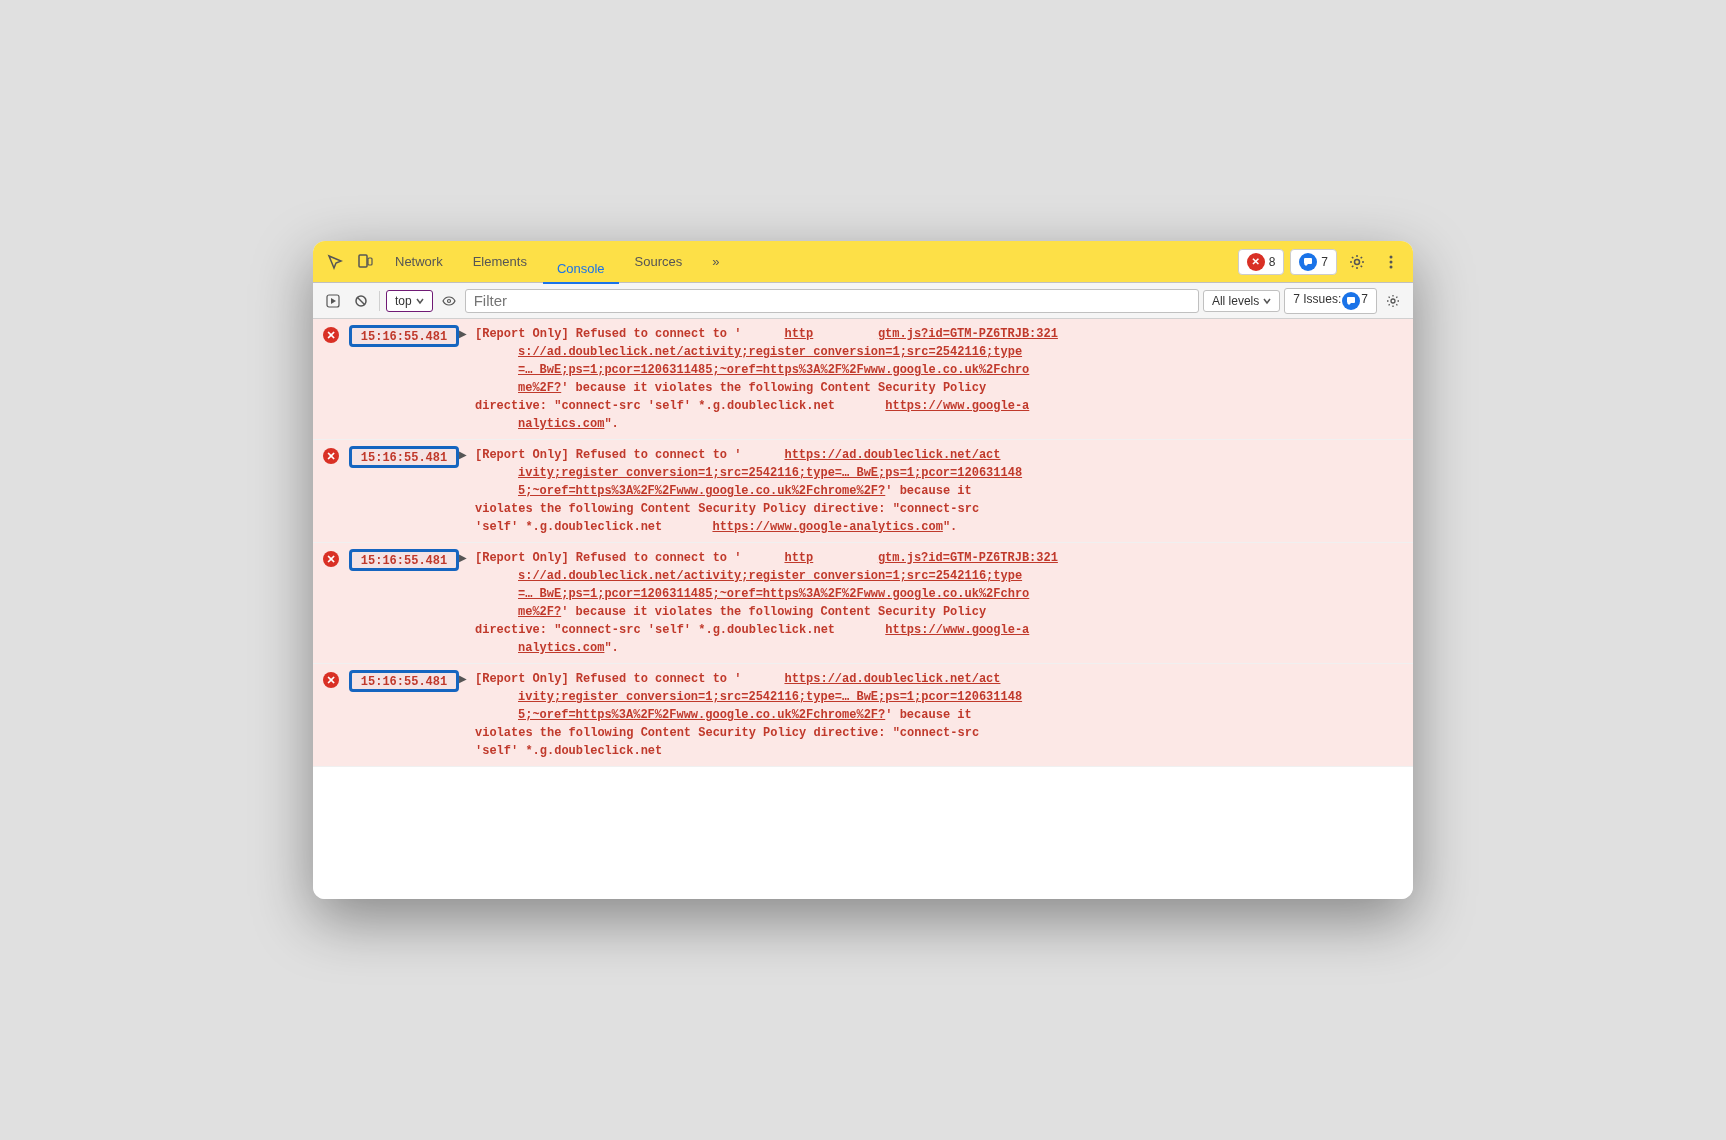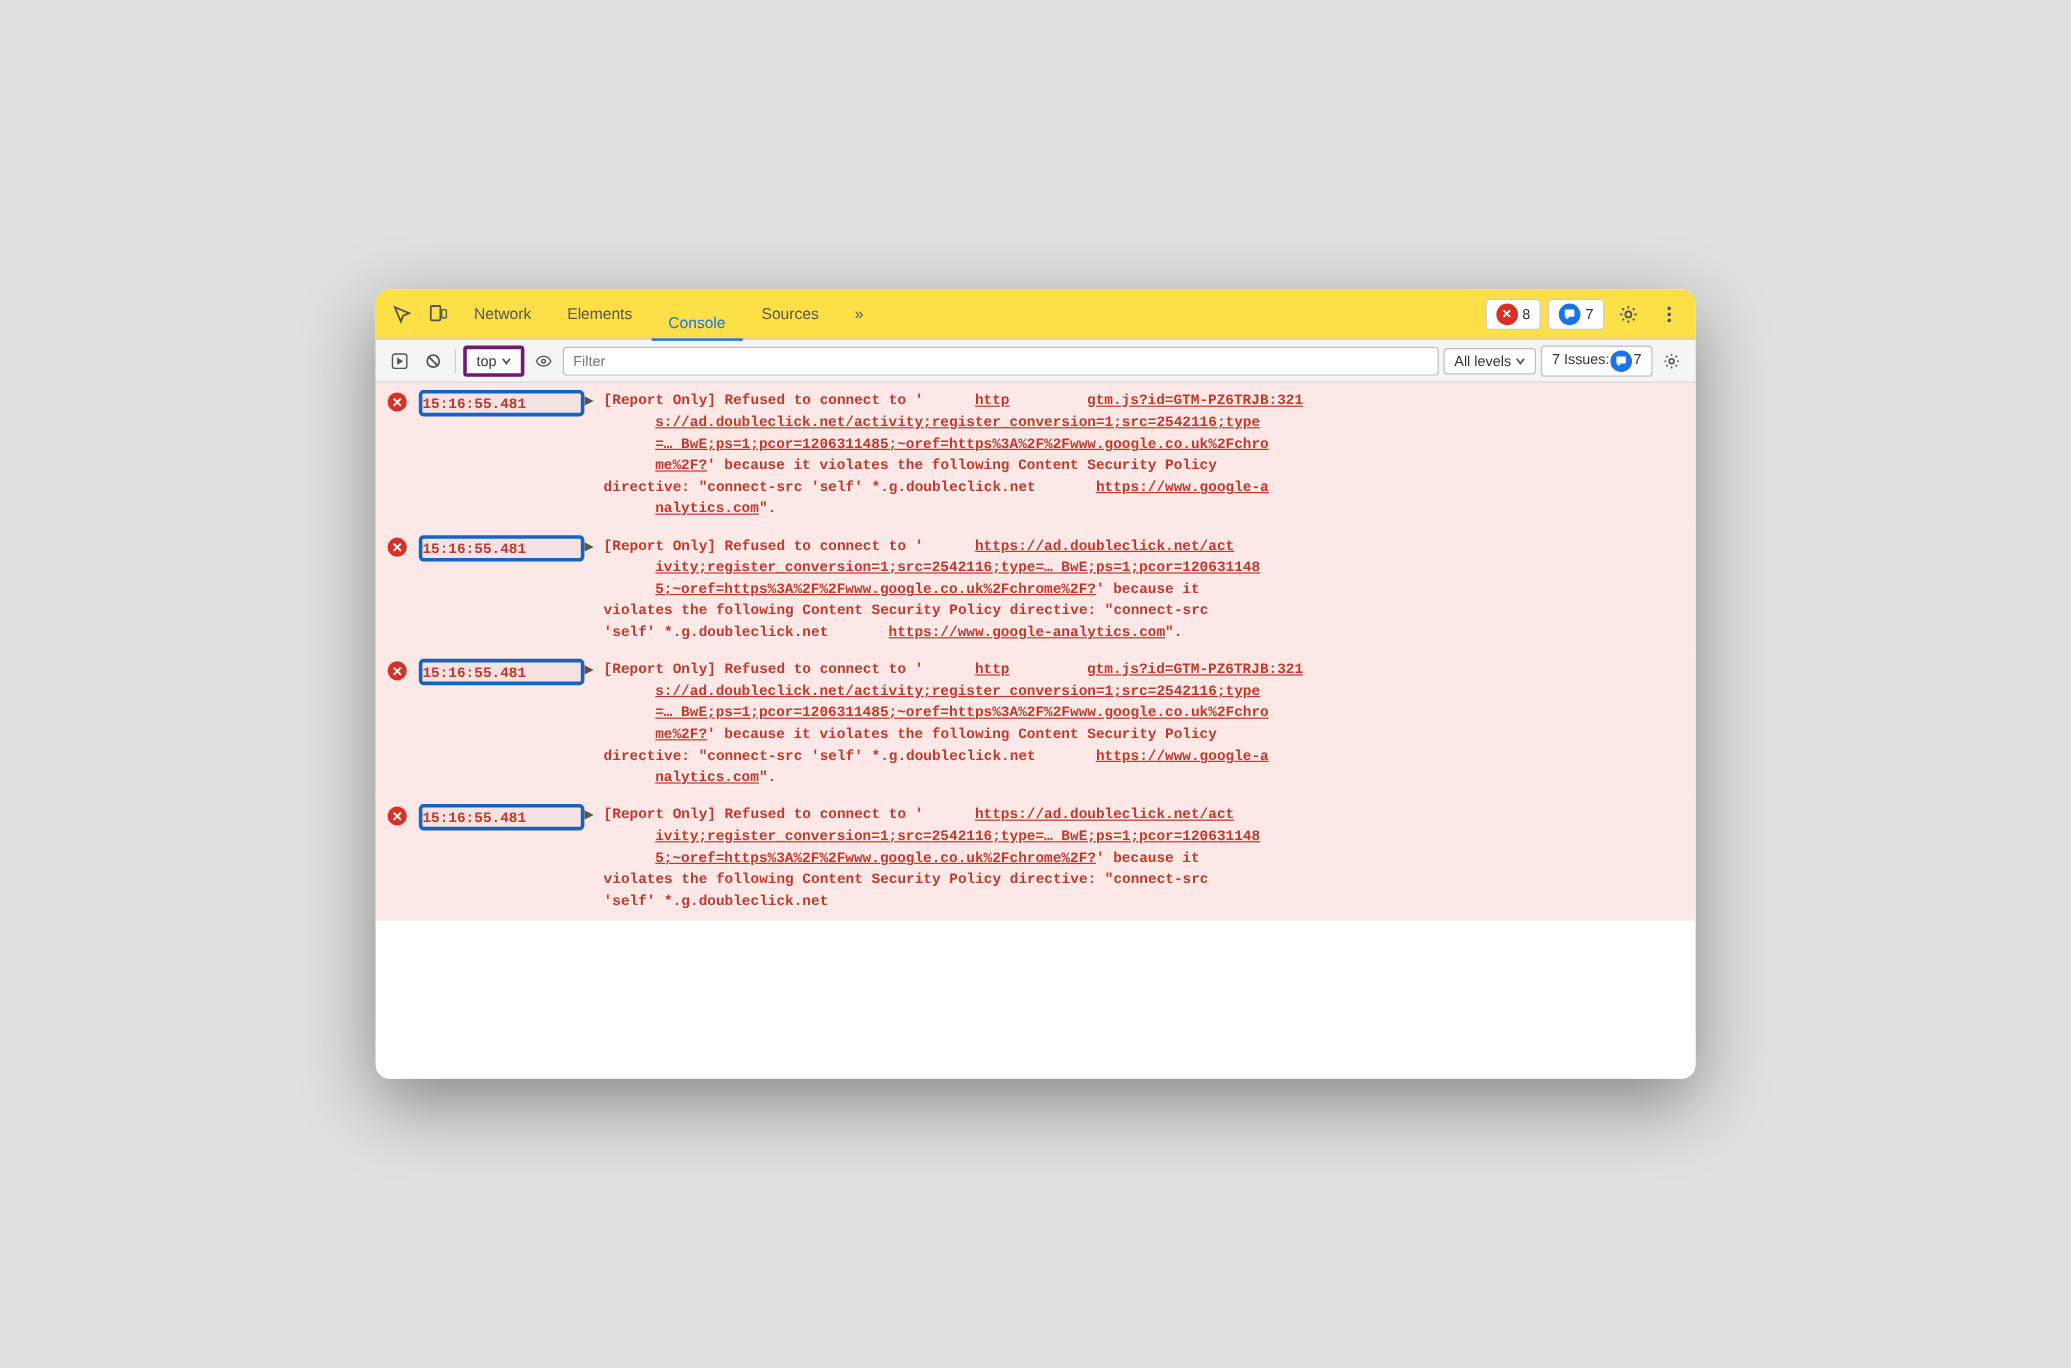--- a/index.html
+++ b/index.html
@@ -174,34 +174,34 @@
       background: #d0d0d0;
       margin: 0 2px;
     }
 
     .top-dropdown {
       display: flex;
       align-items: center;
       gap: 4px;
       padding: 3px 8px;
       background: white;
-      border: 3px solid #701a75;
+      border: 1px solid #701a75;
       border-radius: 3px;
       cursor: pointer;
       font-size: 12px;
       color: #333;
     }
 
     .filter-input {
       flex: 1;
       height: 24px;
       border: 1px solid #c0c0c0;
       border-radius: 3px;
       padding: 0 8px;
-      font-size: 12px;
+      font-size: 15px;
       background: white;
       color: #333;
     }
 
     .levels-dropdown {
       display: flex;
       align-items: center;
       gap: 4px;
       padding: 3px 8px;
       background: white;
@@ -258,28 +258,29 @@
       background: #d93025;
       display: flex;
       align-items: center;
       justify-content: center;
       color: white;
       font-size: 11px;
       font-weight: 700;
     }
 
     .timestamp-col {
-      width: 138px;
+      width: 110px;
       flex-shrink: 0;
       font-size: 12px;
       color: #c0392b;
       font-family: 'Courier New', monospace;
       font-weight: 600;
       padding-top: 2px;
       border: 3px solid transparent;
+      text-align: center;
     }
 
     .timestamp-col.highlighted {
       border: 3px solid #1565c0;
       border-radius: 4px;
       background: rgba(21, 101, 192, 0.03);
     }
 
     .expand-arrow {
       width: 16px;

